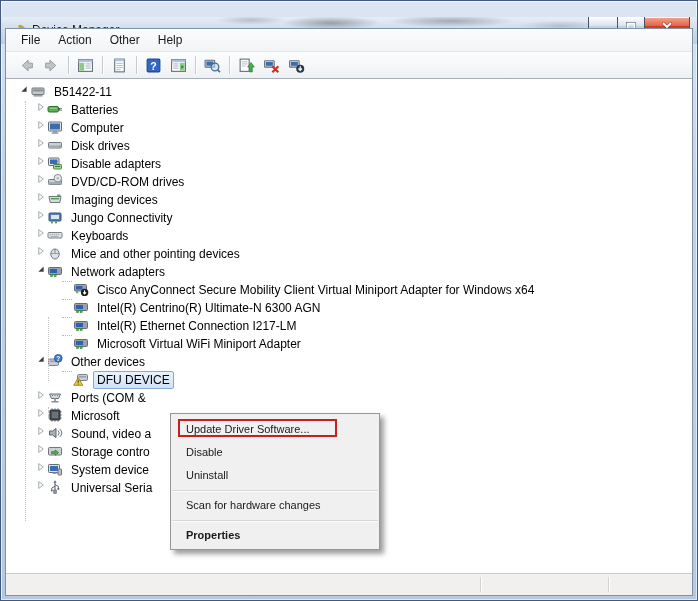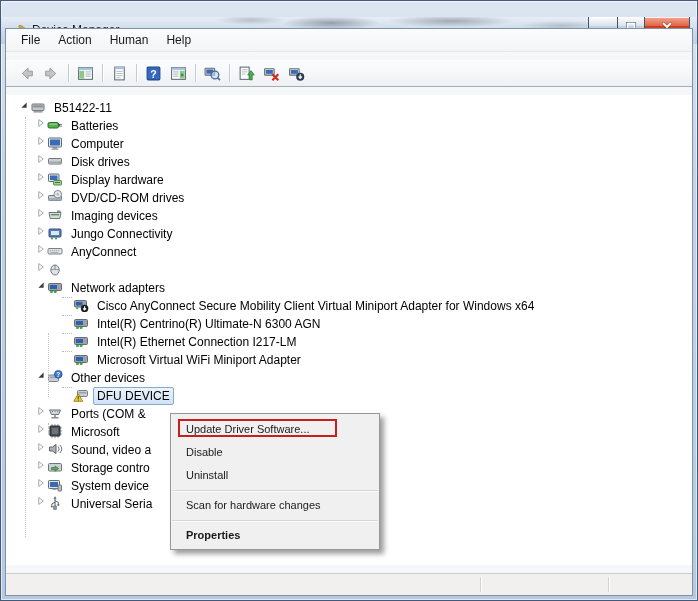--- a/index.html
+++ b/index.html
@@ -23,21 +23,21 @@
   .winbtns{position:absolute;top:0;right:7px;display:flex;}
   .winbtn{height:20px;border:1px solid #43536b;border-top:none;display:flex;align-items:center;justify-content:center;
     background:linear-gradient(180deg,#fdfeff 0%,#dbe3ee 45%,#c5d1df 50%,#dfe6f0 100%);
     box-shadow:inset 0 1px 0 rgba(255,255,255,.85);}
   .winbtn.min{width:29px;border-radius:0 0 0 4px;border-right:none;}
   .winbtn.max{width:28px;}
   .winbtn.close{width:45px;border-radius:0 0 4px 0;border-left:none;
     background:linear-gradient(180deg,#f4a793 0%,#e2674b 45%,#cf3a1d 50%,#e88366 100%);}
 
   .client{position:absolute;left:4px;top:27px;right:4px;bottom:4px;
-    background:#f6f7f9;border:1px solid #7e92a8;display:flex;flex-direction:column;gap:8px;}
+    background:#f6f7f9;border:1px solid #7e92a8;display:flex;flex-direction:column;}
 
   .menubar{height:23px;background:linear-gradient(#fbfcfd,#f2f4f6);display:flex;align-items:center;
     padding-left:6px;border-bottom:1px solid #e4e7ea;}
   .menubar .mitem{font-size:12px;color:#1a1a1a;padding:3px 9px;cursor:default;}
 
   .toolbar{height:27px;background:linear-gradient(#fcfdfe,#eef1f4);display:flex;align-items:center;
     padding-left:8px;border-bottom:1px solid #a6adb5;}
   .tbtn{width:23px;height:23px;display:flex;align-items:center;justify-content:center;margin:0 1px;}
   .tsep{width:1px;height:18px;background:#c6cbd0;box-shadow:1px 0 0 #fff;margin:0 4px;}
 
@@ -91,21 +91,21 @@
             <path d="M4.5 4.5 L11.5 11.5 M11.5 4.5 L4.5 11.5" stroke="#fff" stroke-width="1.8" stroke-linecap="round"></path>
           </svg>
         </div>
     </div>
   </div>
 
   <div class="client">
     <div class="menubar">
         <div class="mitem">File</div>
         <div class="mitem">Action</div>
-        <div class="mitem">Human</div>
+        <div class="mitem">Other</div>
         <div class="mitem">Help</div>
       </div>
     <div class="toolbar">
         <div class="tbtn">
           <svg width="17" height="17" viewBox="0 0 16 16">
             <path d="M9.5 3 L4 8 l5.5 5 V10.2 H13.5 V5.8 H9.5 Z" fill="#c0c5ca" stroke="#8b9197" stroke-width="0.8"></path>
           </svg>
         </div>
         <div class="tbtn">
           <svg width="17" height="17" viewBox="0 0 16 16">
@@ -254,21 +254,21 @@
             </svg>
           </span>
           <span class="ticon">
             <svg width="16" height="16" viewBox="0 0 16 16">
               <rect x="1.5" y="3" width="10.5" height="7.5" rx="0.8" fill="#dfe4e9" stroke="#646b72"></rect>
               <rect x="3" y="4.5" width="7.5" height="4.5" fill="#3a6cb5"></rect>
               <rect x="6.5" y="9.5" width="8" height="4.5" rx="0.8" fill="#9fd09a" stroke="#4e8a4a"></rect>
               <path d="M8 11.5 h5" stroke="#2e5d2e" stroke-width="0.8"></path>
             </svg>
           </span>
-          <span class="tlabel">Display hardware</span>
+          <span class="tlabel">Disable adapters</span>
         </div>
         <div class="trow">
           <span style="width: 29px; flex: 0 0 auto;"></span>
           <span class="arrowbox">
             <svg width="12" height="12" viewBox="0 0 16 16">
               <path d="M5 3.5 L11 8 L5 12.5 Z" fill="#fdfdfd" stroke="#8f9ba5" stroke-width="1.1"></path>
             </svg>
           </span>
           <span class="ticon">
             <svg width="16" height="16" viewBox="0 0 16 16">
@@ -326,36 +326,37 @@
               <g fill="#a8afb6">
                 <rect x="2.5" y="6.8" width="1.4" height="1.2"></rect>
                 <rect x="4.6" y="6.8" width="1.4" height="1.2"></rect>
                 <rect x="6.7" y="6.8" width="1.4" height="1.2"></rect>
                 <rect x="8.8" y="6.8" width="1.4" height="1.2"></rect>
                 <rect x="10.9" y="6.8" width="1.4" height="1.2"></rect>
                 <rect x="3.5" y="8.8" width="8" height="1.2"></rect>
               </g>
             </svg>
           </span>
-          <span class="tlabel">AnyConnect</span>
+          <span class="tlabel">Keyboards</span>
         </div>
         <div class="trow">
           <span style="width: 29px; flex: 0 0 auto;"></span>
           <span class="arrowbox">
             <svg width="12" height="12" viewBox="0 0 16 16">
               <path d="M5 3.5 L11 8 L5 12.5 Z" fill="#fdfdfd" stroke="#8f9ba5" stroke-width="1.1"></path>
             </svg>
           </span>
           <span class="ticon">
             <svg width="16" height="16" viewBox="0 0 16 16">
               <ellipse cx="8" cy="9" rx="4.2" ry="5" fill="#dde2e6" stroke="#70767c"></ellipse>
               <path d="M8 4 v4.5" stroke="#70767c" stroke-width="0.8"></path>
               <path d="M3.9 8.5 h8.2" stroke="#70767c" stroke-width="0.6"></path>
             </svg>
           </span>
+          <span class="tlabel">Mice and other pointing devices</span>
         </div>
         <div class="trow">
           <span style="width: 29px; flex: 0 0 auto;"></span>
           <span class="arrowbox">
             <svg width="12" height="12" viewBox="0 0 16 16">
               <path d="M11.5 4.5 V11.5 H4.5 Z" fill="#3c3c3c"></path>
             </svg>
           </span>
           <span class="ticon">
             <svg width="16" height="16" viewBox="0 0 16 16">

